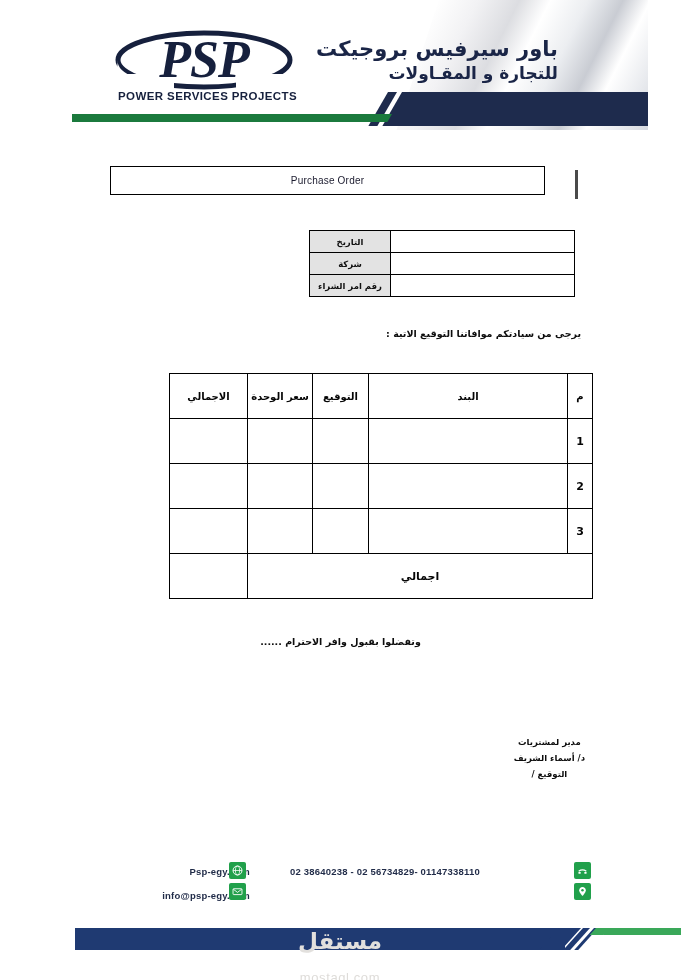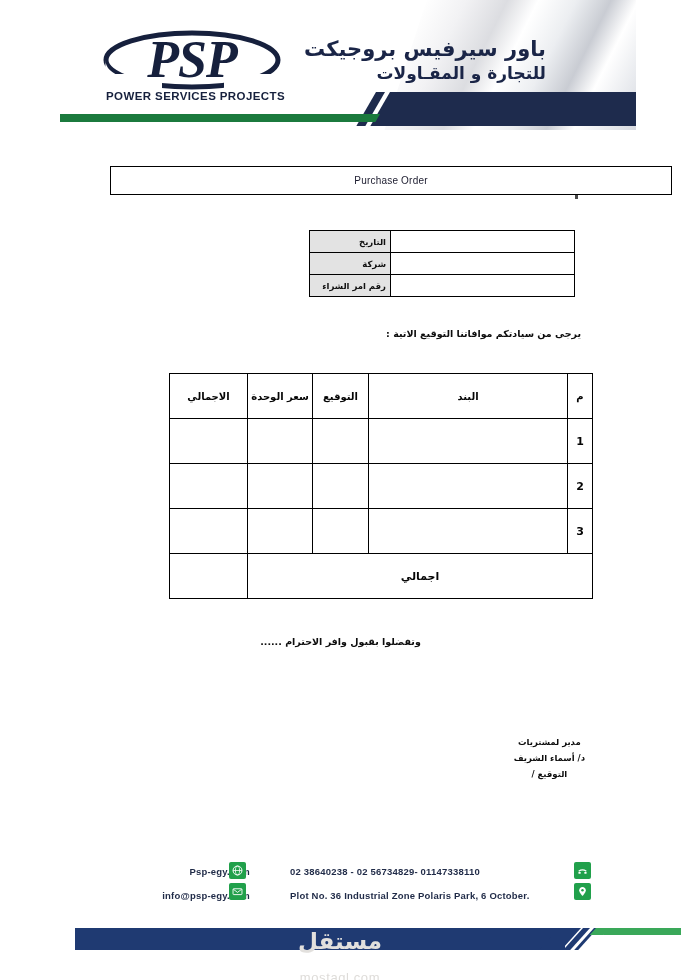--- a/index.html
+++ b/index.html
@@ -12,21 +12,21 @@
     width: 681px;
     height: 980px;
     background: #ffffff;
     overflow: hidden;
     font-family: "Liberation Sans", "DejaVu Sans", sans-serif;
   }
 
   
   .header {
     position: absolute;
-    left: 0; top: 0;
+    left: 12px; top: 0;
     width: 636px;
     height: 140px;
     overflow: hidden;
   }
   .header-diag-grey {
     position: absolute;
     top: -10px; left: 430px;
     width: 320px; height: 140px;
     background: linear-gradient(100deg,
         #ffffff 0%, #f2f2f4 12%, #dcdde1 24%, #ffffff 33%,
@@ -134,21 +134,21 @@
     font-weight: bold;
     line-height: 1.35;
     letter-spacing: 1px;
   }
 
   
   .title-box {
     position: absolute;
     left: 110px;
     top: 166px;
-    width: 562px;
+    width: 435px;
     height: 29px;
     border: 1px solid #000;
     box-sizing: border-box;
     display: flex;
     align-items: center;
     justify-content: center;
     background: #ffffff;
   }
   .title-box-shadow {
     position: absolute;
@@ -180,20 +180,21 @@
     height: 21px;
     padding: 0 4px;
     font-family: "DejaVu Sans", sans-serif;
     font-size: 8.5px;
     font-weight: bold;
     color: #111;
   }
   .info-label {
     width: 72px;
     background: #e3e3e3;
+    text-align: center;
   }
   .info-value {
     background: #ffffff;
   }
 
   
   .instruction {
     position: absolute;
     right: 100px;
     top: 328px;
@@ -548,21 +549,20 @@
         <div class="ficon">
           <svg width="11" height="11" viewBox="0 0 16 16">
             <rect x="1.5" y="4" width="13" height="8.5" rx="1" fill="none" stroke="#ffffff" stroke-width="1.3"></rect>
             <path d="M1.8 4.6 L8 9.3 L14.2 4.6" fill="none" stroke="#ffffff" stroke-width="1.3"></path>
           </svg>
         </div>
       </div>
 
       <div class="footer-col-mid">
         <div>02 38640238 - 02 56734829- 01147338110</div>
-        <div>Plot No. 36 Industrial Zone Polaris Park, 6 October.</div>
       </div>
 
       <div class="footer-icons-right">
         <div class="ficon">
           <svg width="11" height="11" viewBox="0 0 16 16">
             <path d="M3 9.8 a9 9 0 0 1 10 0 l1.1 -1.6 a11 11 0 0 0 -12.2 0 z" fill="#ffffff"></path>
             <rect x="2" y="10" width="3.4" height="2.6" rx="0.6" fill="#ffffff"></rect>
             <rect x="10.6" y="10" width="3.4" height="2.6" rx="0.6" fill="#ffffff"></rect>
           </svg>
         </div>

